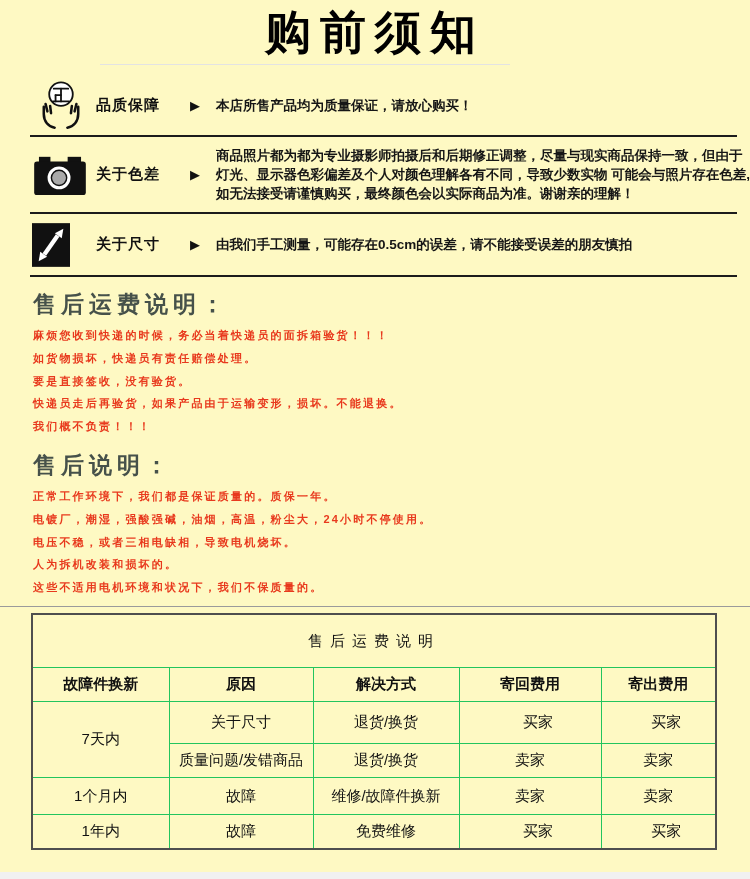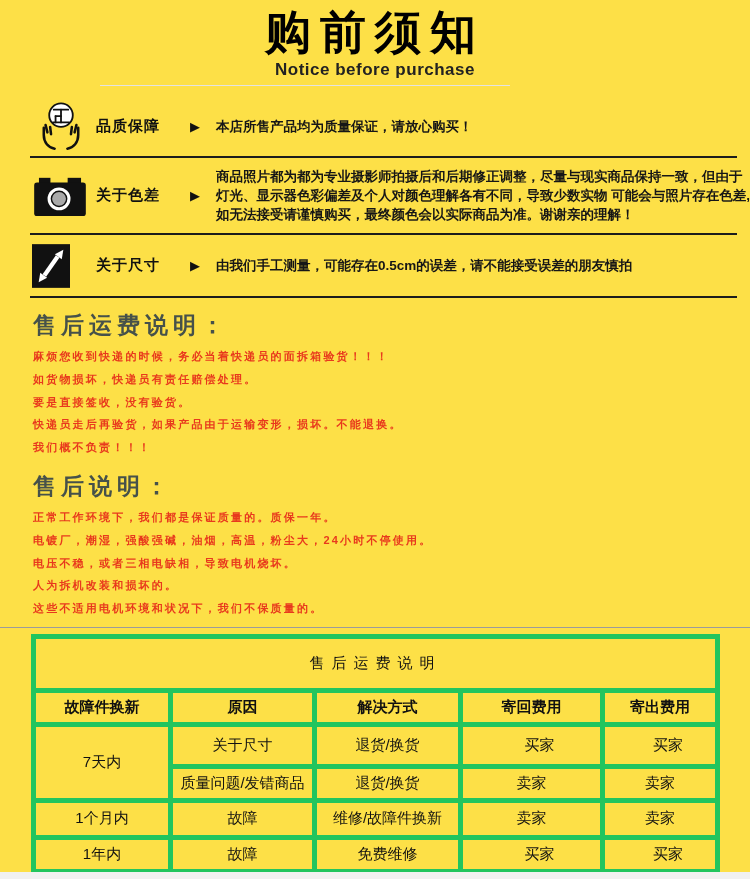--- a/index.html
+++ b/index.html
@@ -3,21 +3,21 @@
 <meta charset="utf-8">
 <style>
   * { margin: 0; padding: 0; box-sizing: border-box; }
   html, body { background: #ffffff; }
   body {
     width: 750px; height: 879px;
     font-family: "Liberation Sans", "DejaVu Sans", sans-serif;
     color: #111;
     overflow: hidden;
   }
-  .page { position: relative; width: 750px; height: 879px; background: #fde047; }
+  .page { position: relative; width: 750px; height: 879px; background: #fef9c3; }
 
   
   .header { text-align: center; padding-top: 5px; }
   .page-title {
     font-size: 46px; font-weight: bold; letter-spacing: 9px;
     color: #000; line-height: 54px;
   }
   .page-subtitle {
     font-size: 17px; font-weight: bold; color: #222; letter-spacing: 0.5px;
     line-height: 20px; margin-top: 1px;
@@ -58,21 +58,21 @@
   }
 
   
   .pre-table-rule { border-top: 1px solid #9b9b9b; margin-top: 7px; width: 750px; }
   table.fees {
     margin: 6px 0 0 31px; width: 684px;
     border-collapse: collapse; table-layout: fixed;
     border: 2px solid #4f4f4f;
   }
   table.fees td, table.fees th {
-    border: 5px solid #22c55e; text-align: center; vertical-align: middle;
+    border: 1px solid #22c55e; text-align: center; vertical-align: middle;
     font-size: 15px; color: #111; font-weight: normal;
   }
   td.tbl-title {
     height: 54px; font-size: 27px; font-weight: bold; letter-spacing: 7px; color: #000;
   }
   tr.head-row th { height: 34px; font-size: 15px; font-weight: 600; }
   tr.body-r1 td { height: 42px; }
   tr.body-r2 td { height: 34px; }
   tr.body-r3 td { height: 37px; }
   tr.body-r4 td { height: 34px; }
@@ -84,21 +84,20 @@
     background: #f1f1f1;
   }
 </style>
 </head>
 <body>
 
 <div class="page">
 
   <div class="header">
     <div class="page-title">购前须知</div>
-    <div class="page-subtitle">Notice before purchase</div>
     <div class="title-underline"></div>
   </div>
 
   <div class="notice n-quality first">
     <span class="notice-icon">
       <svg width="58" height="52" viewBox="0 0 64 56" aria-hidden="true">
         <circle cx="32" cy="16" r="13" fill="#fff" stroke="#111" stroke-width="2"></circle>
         <g stroke="#111" stroke-width="2" fill="none" stroke-linecap="round">
           <path d="M24,10 H40"></path>
             <path d="M32,10 V24"></path>

